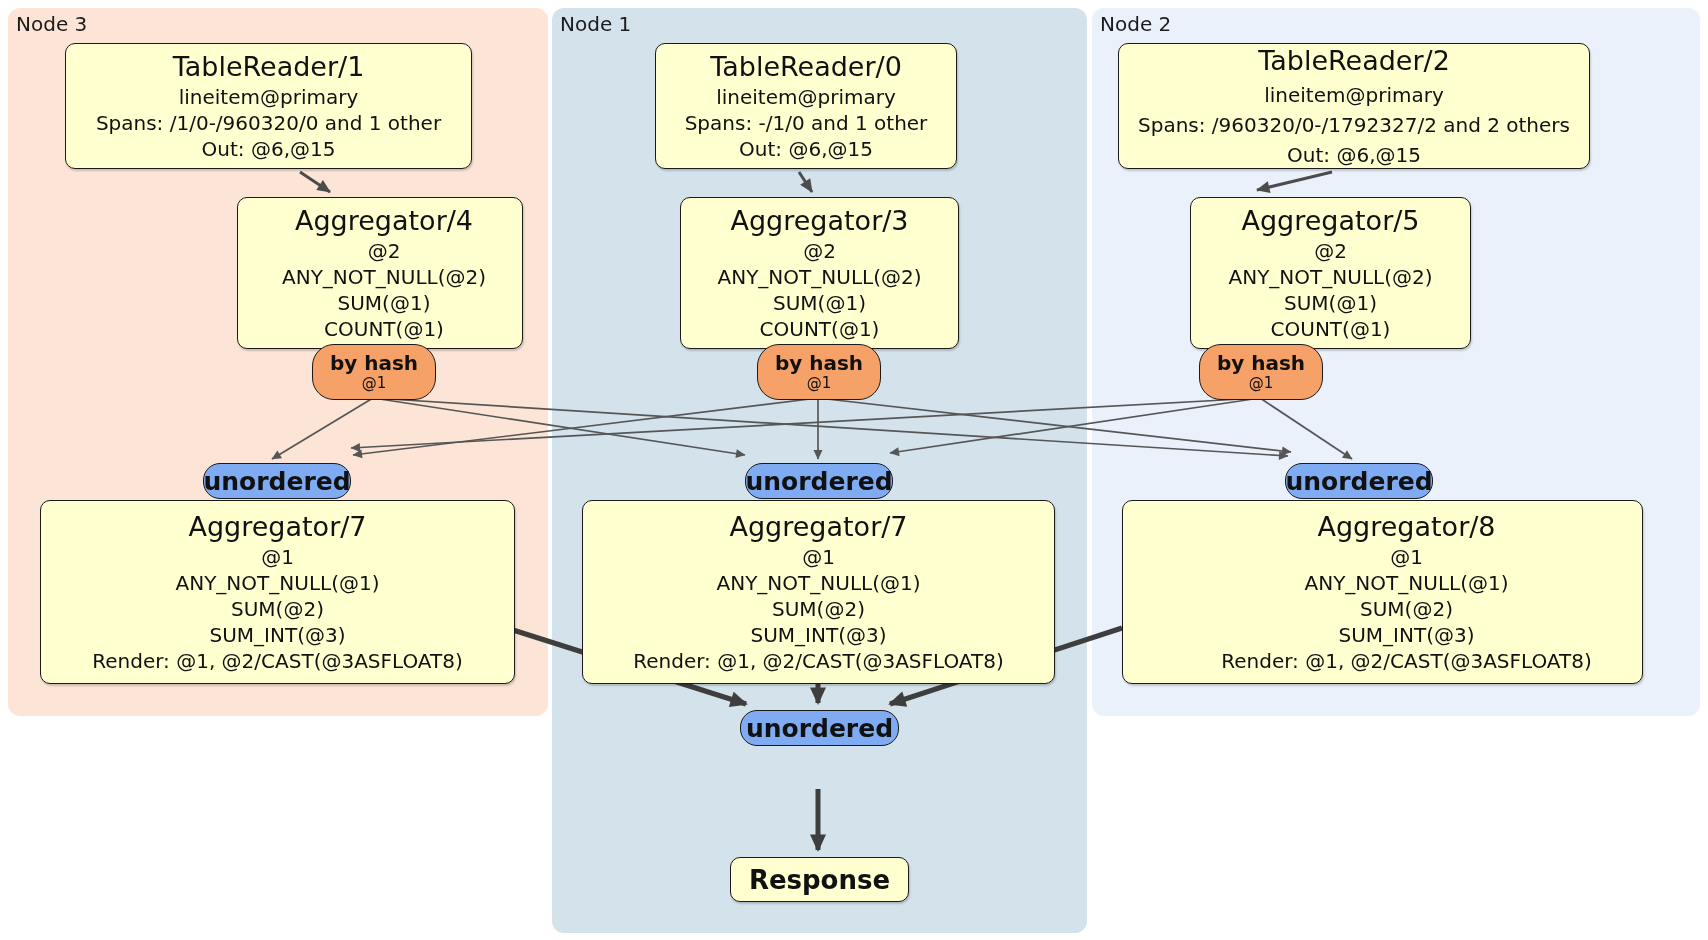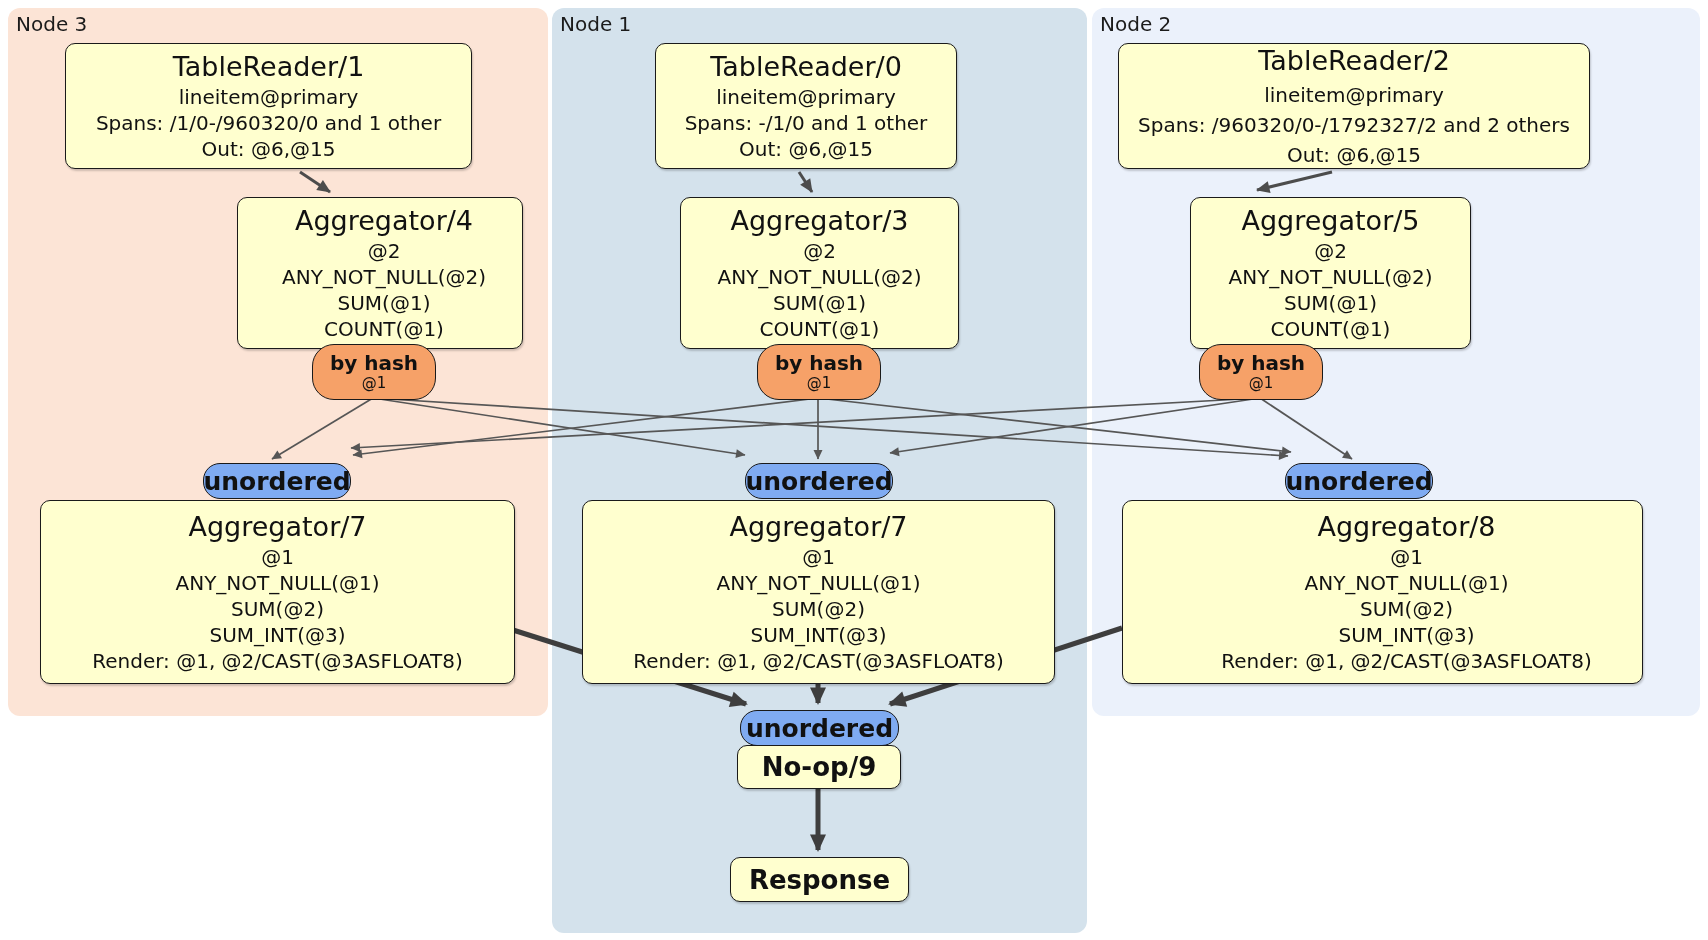--- a/index.html
+++ b/index.html
@@ -177,20 +177,17 @@
     <div class="line">@1</div>
     <div class="line">ANY_NOT_NULL(@1)</div>
     <div class="line">SUM(@2)</div>
     <div class="line">SUM_INT(@3)</div>
     <div class="line">Render: @1, @2/CAST(@3ASFLOAT8)</div>
   </div>
 
   <div class="stream" style="left:740px;top:710px;width:157px;height:34px;">
     <span>unordered</span>
   </div>
-  <div class="pbox" style="left:737px;top:745px;width:162px;height:42px;">
-    <div class="bigtitle">No-op/9</div>
-  </div>
   <div class="pbox" style="left:730px;top:857px;width:177px;height:43px;">
     <div class="bigtitle">Response</div>
   </div>
 
 </div>
 
 </body></html>

